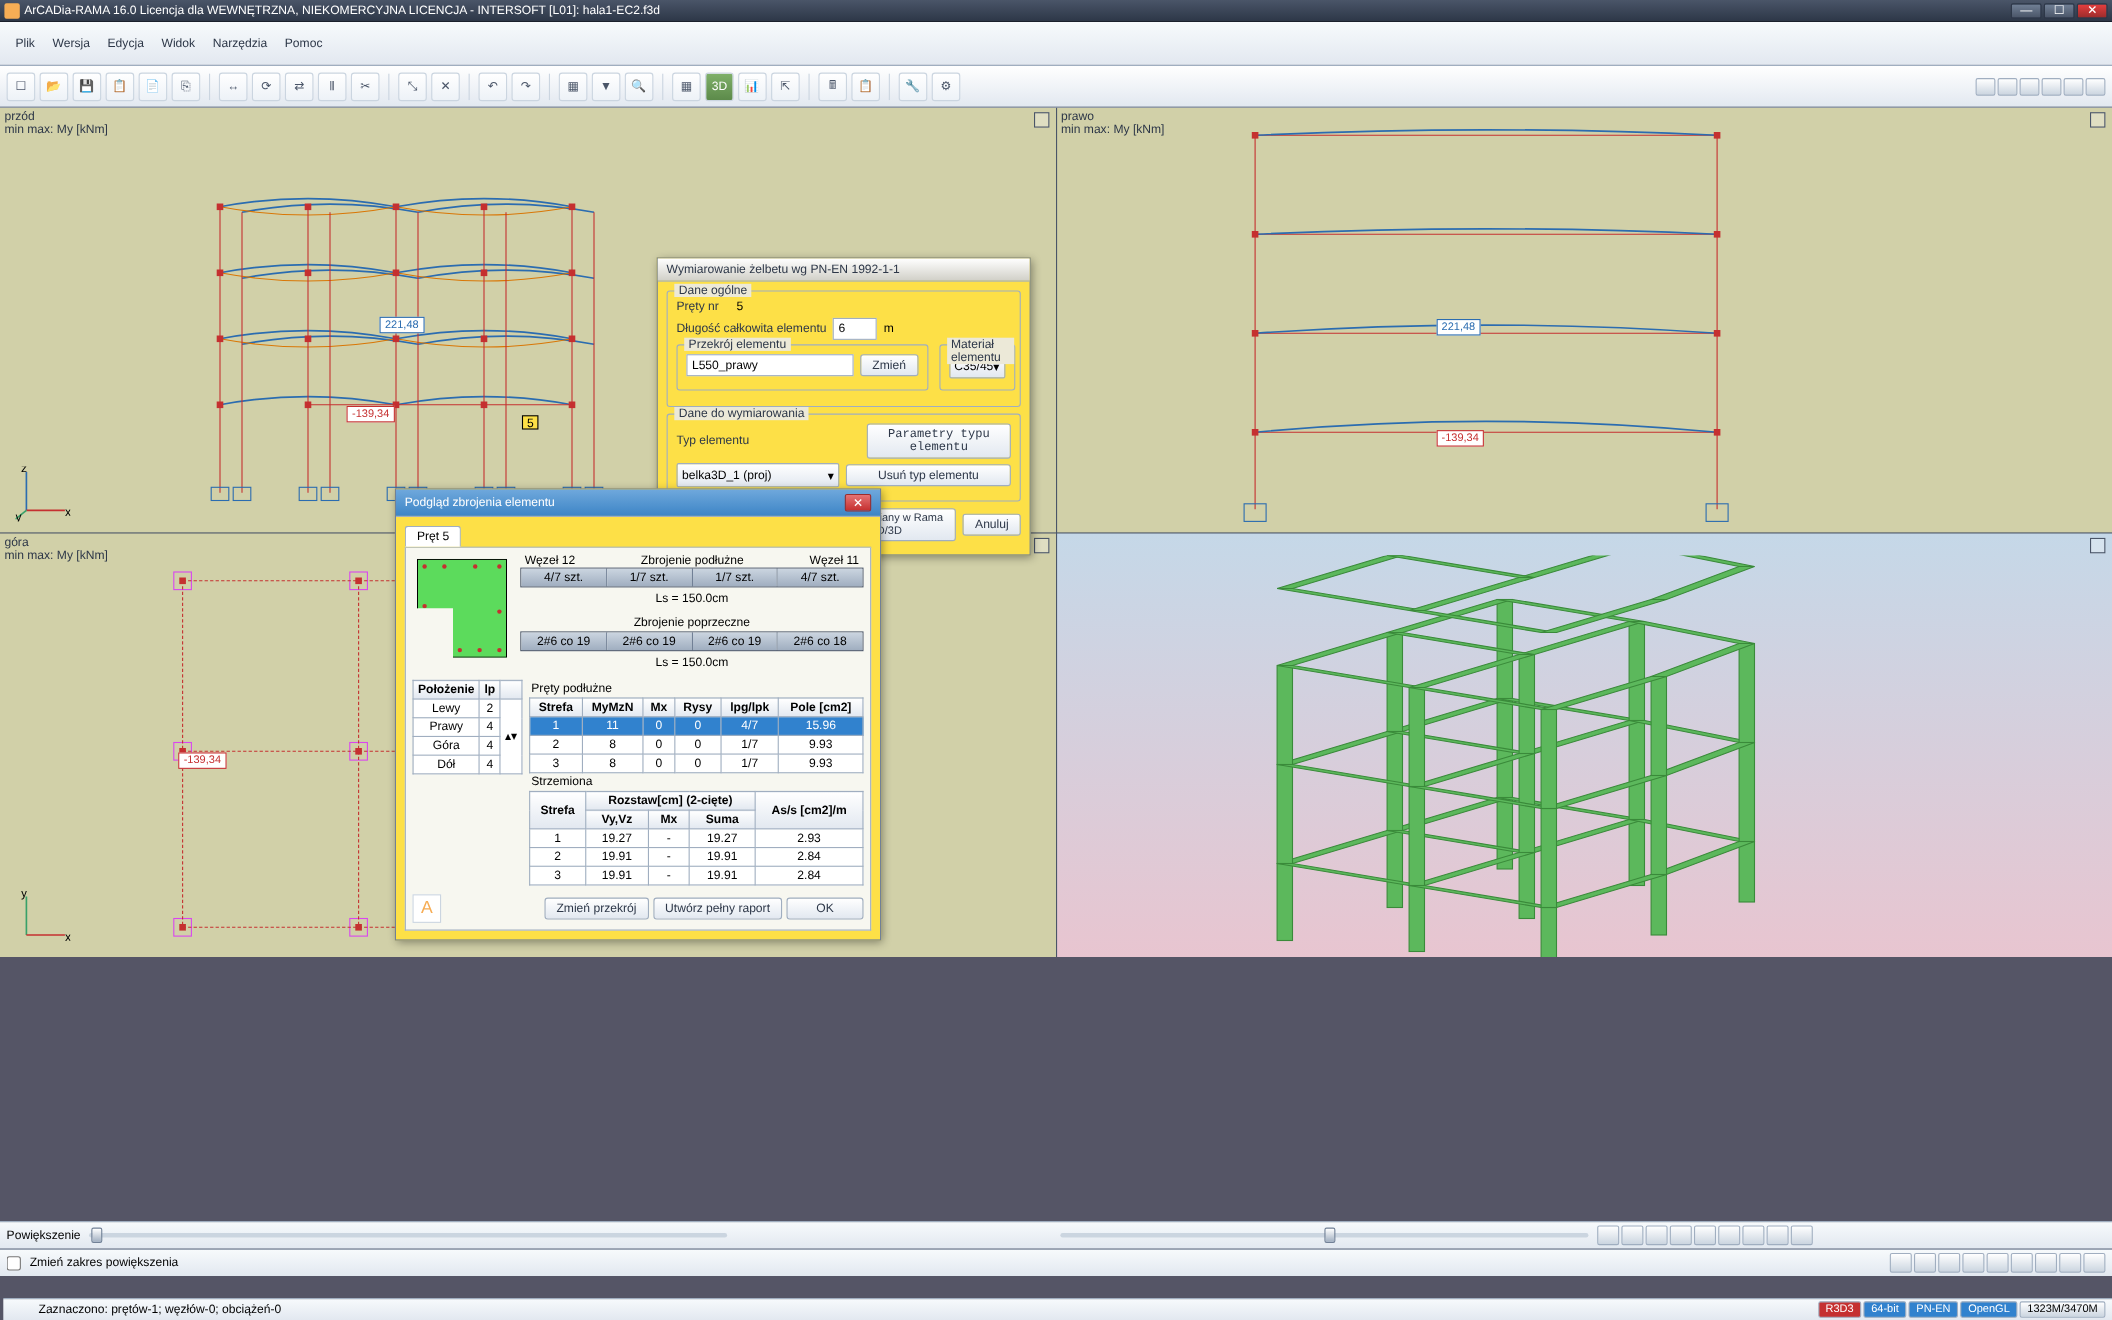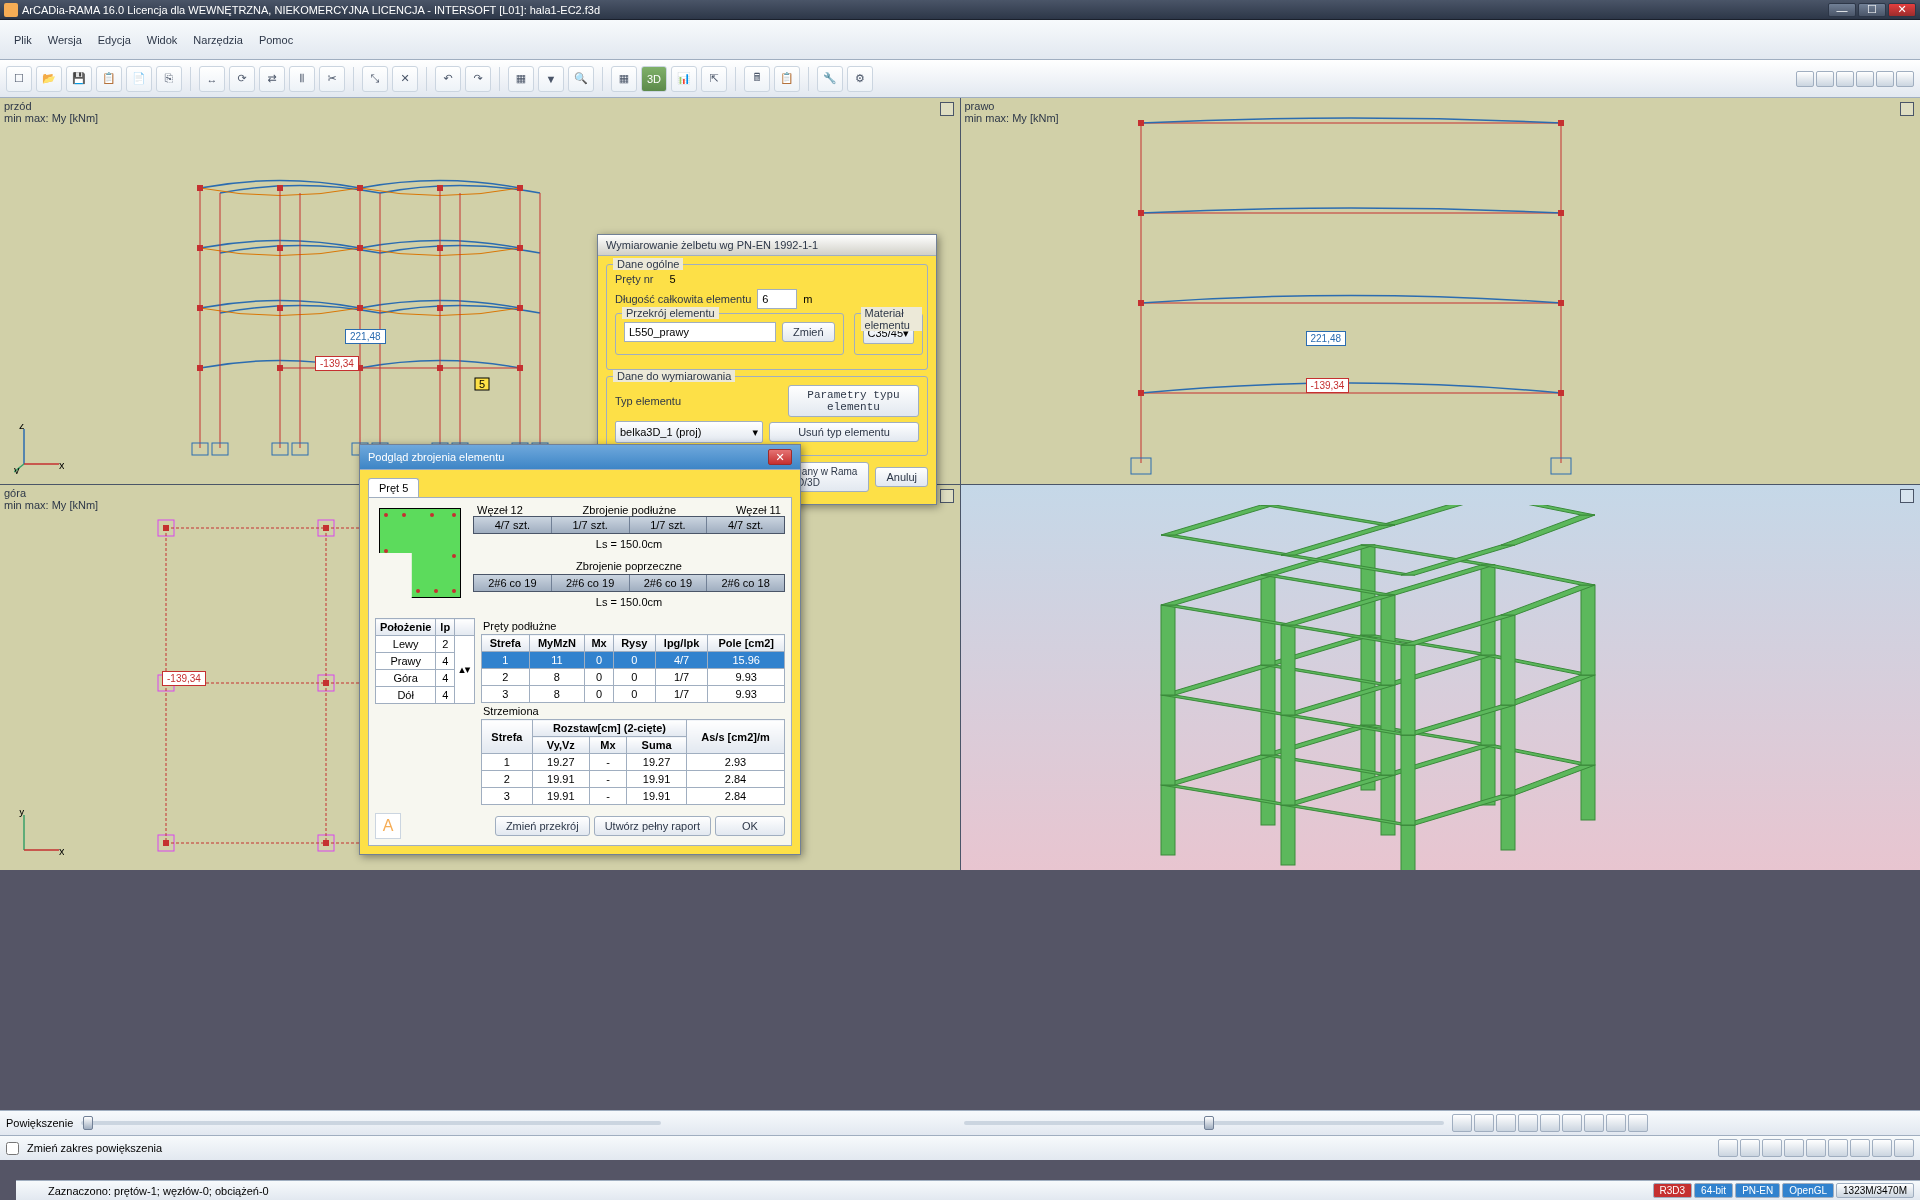--- a/index.html
+++ b/index.html
@@ -14,22 +14,22 @@
 .toolbar { background: linear-gradient(#fff,#e2e8f0); height: 38px; display: flex; align-items: center; padding: 0 6px; gap: 4px; border-bottom: 1px solid #a0aec0; }
 .toolbar .btn { width: 26px; height: 26px; background: linear-gradient(#fff,#edf2f7); border: 1px solid #cbd5e0; border-radius: 3px; display: flex; align-items: center; justify-content: center; color: #4a5568; }
 .toolbar .sep { width: 1px; height: 24px; background: #cbd5e0; margin: 0 4px; }
 .viewports { position: relative; height: 772px; display: grid; grid-template-columns: 1fr 1fr; grid-template-rows: 1fr 1fr; gap: 1px; background: #4a5568; }
 .vp { background: #d1d0a8; position: relative; overflow: hidden; }
 .vp.white { background: linear-gradient(180deg,#c5d8e8,#e8c5d0); }
 .vp-label { position: absolute; top: 2px; left: 4px; color: #2d3748; }
 .vp-expand { position: absolute; top: 4px; right: 6px; width: 14px; height: 14px; border: 1px solid #4a5568; background: rgba(255,255,255,0.3); }
 .axis-indicator { position: absolute; bottom: 10px; left: 14px; width: 50px; height: 50px; }
 .badge { position: absolute; background: #fff; border: 1px solid #000; padding: 1px 4px; font-size: 10px; }
-.badge.blue { border-color: #2b6cb0; color: #2b6cb0; margin-top: 41px; }
-.badge.red { border-color: #c53030; color: #c53030; }
+.badge.blue { border-color: #2b6cb0; color: #2b6cb0; }
+.badge.red { border-color: #c53030; color: #c53030; margin-top: 13px; }
 .dialog { position: absolute; background: #fde047; border: 1px solid #718096; box-shadow: 2px 2px 8px rgba(0,0,0,0.4); }
 .dialog-title { background: linear-gradient(#fff,#d1d0c8); border-bottom: 1px solid #a0aec0; padding: 4px 8px; color: #2d3748; display: flex; align-items: center; }
 .dialog-title.blue { background: linear-gradient(#6fa8dc,#3d85c6); color: #fff; }
 .dialog-close { margin-left: auto; width: 24px; height: 16px; background: linear-gradient(#e57373,#c53030); color: #fff; display: flex; align-items: center; justify-content: center; border-radius: 2px; border: 1px solid #9b2c2c; }
 .dialog-body { padding: 8px; }
 .fieldset { border: 1px solid #a0aec0; border-radius: 3px; padding: 8px; margin-bottom: 6px; position: relative; }
 .fieldset-title { position: absolute; top: -7px; left: 6px; background: #ece9d8; padding: 0 4px; color: #2d3748; }
 .row { display: flex; align-items: center; gap: 6px; margin-bottom: 4px; }
 .label { color: #2d3748; }
 .input { background: #fff; border: 1px solid #a0aec0; padding: 2px 4px; height: 20px; }
@@ -625,21 +625,21 @@
       <div></div>
         <div></div>
         <div></div>
       <div></div>
         <div></div>
         <div></div>
     </div>
   </div>
 </div>
 
-<div class="statusbar" style="position:absolute;bottom:0;left:16px;right:0;padding-left:32px;">
+<div class="statusbar" style="position:absolute;bottom:0;left:3px;right:0;padding-left:32px;">
   <span>Zaznaczono: prętów-1; węzłów-0; obciążeń-0</span>
   <div style="margin-left:auto;display:flex;gap:2px;align-items:center;">
     <span class="status-btn red">R3D3</span>
     <span class="status-btn blue">64-bit</span>
     <span class="status-btn blue">PN-EN</span>
     <span class="status-btn blue">OpenGL</span>
     <span class="status-btn">1323M/3470M</span>
   </div>
 </div>
 

